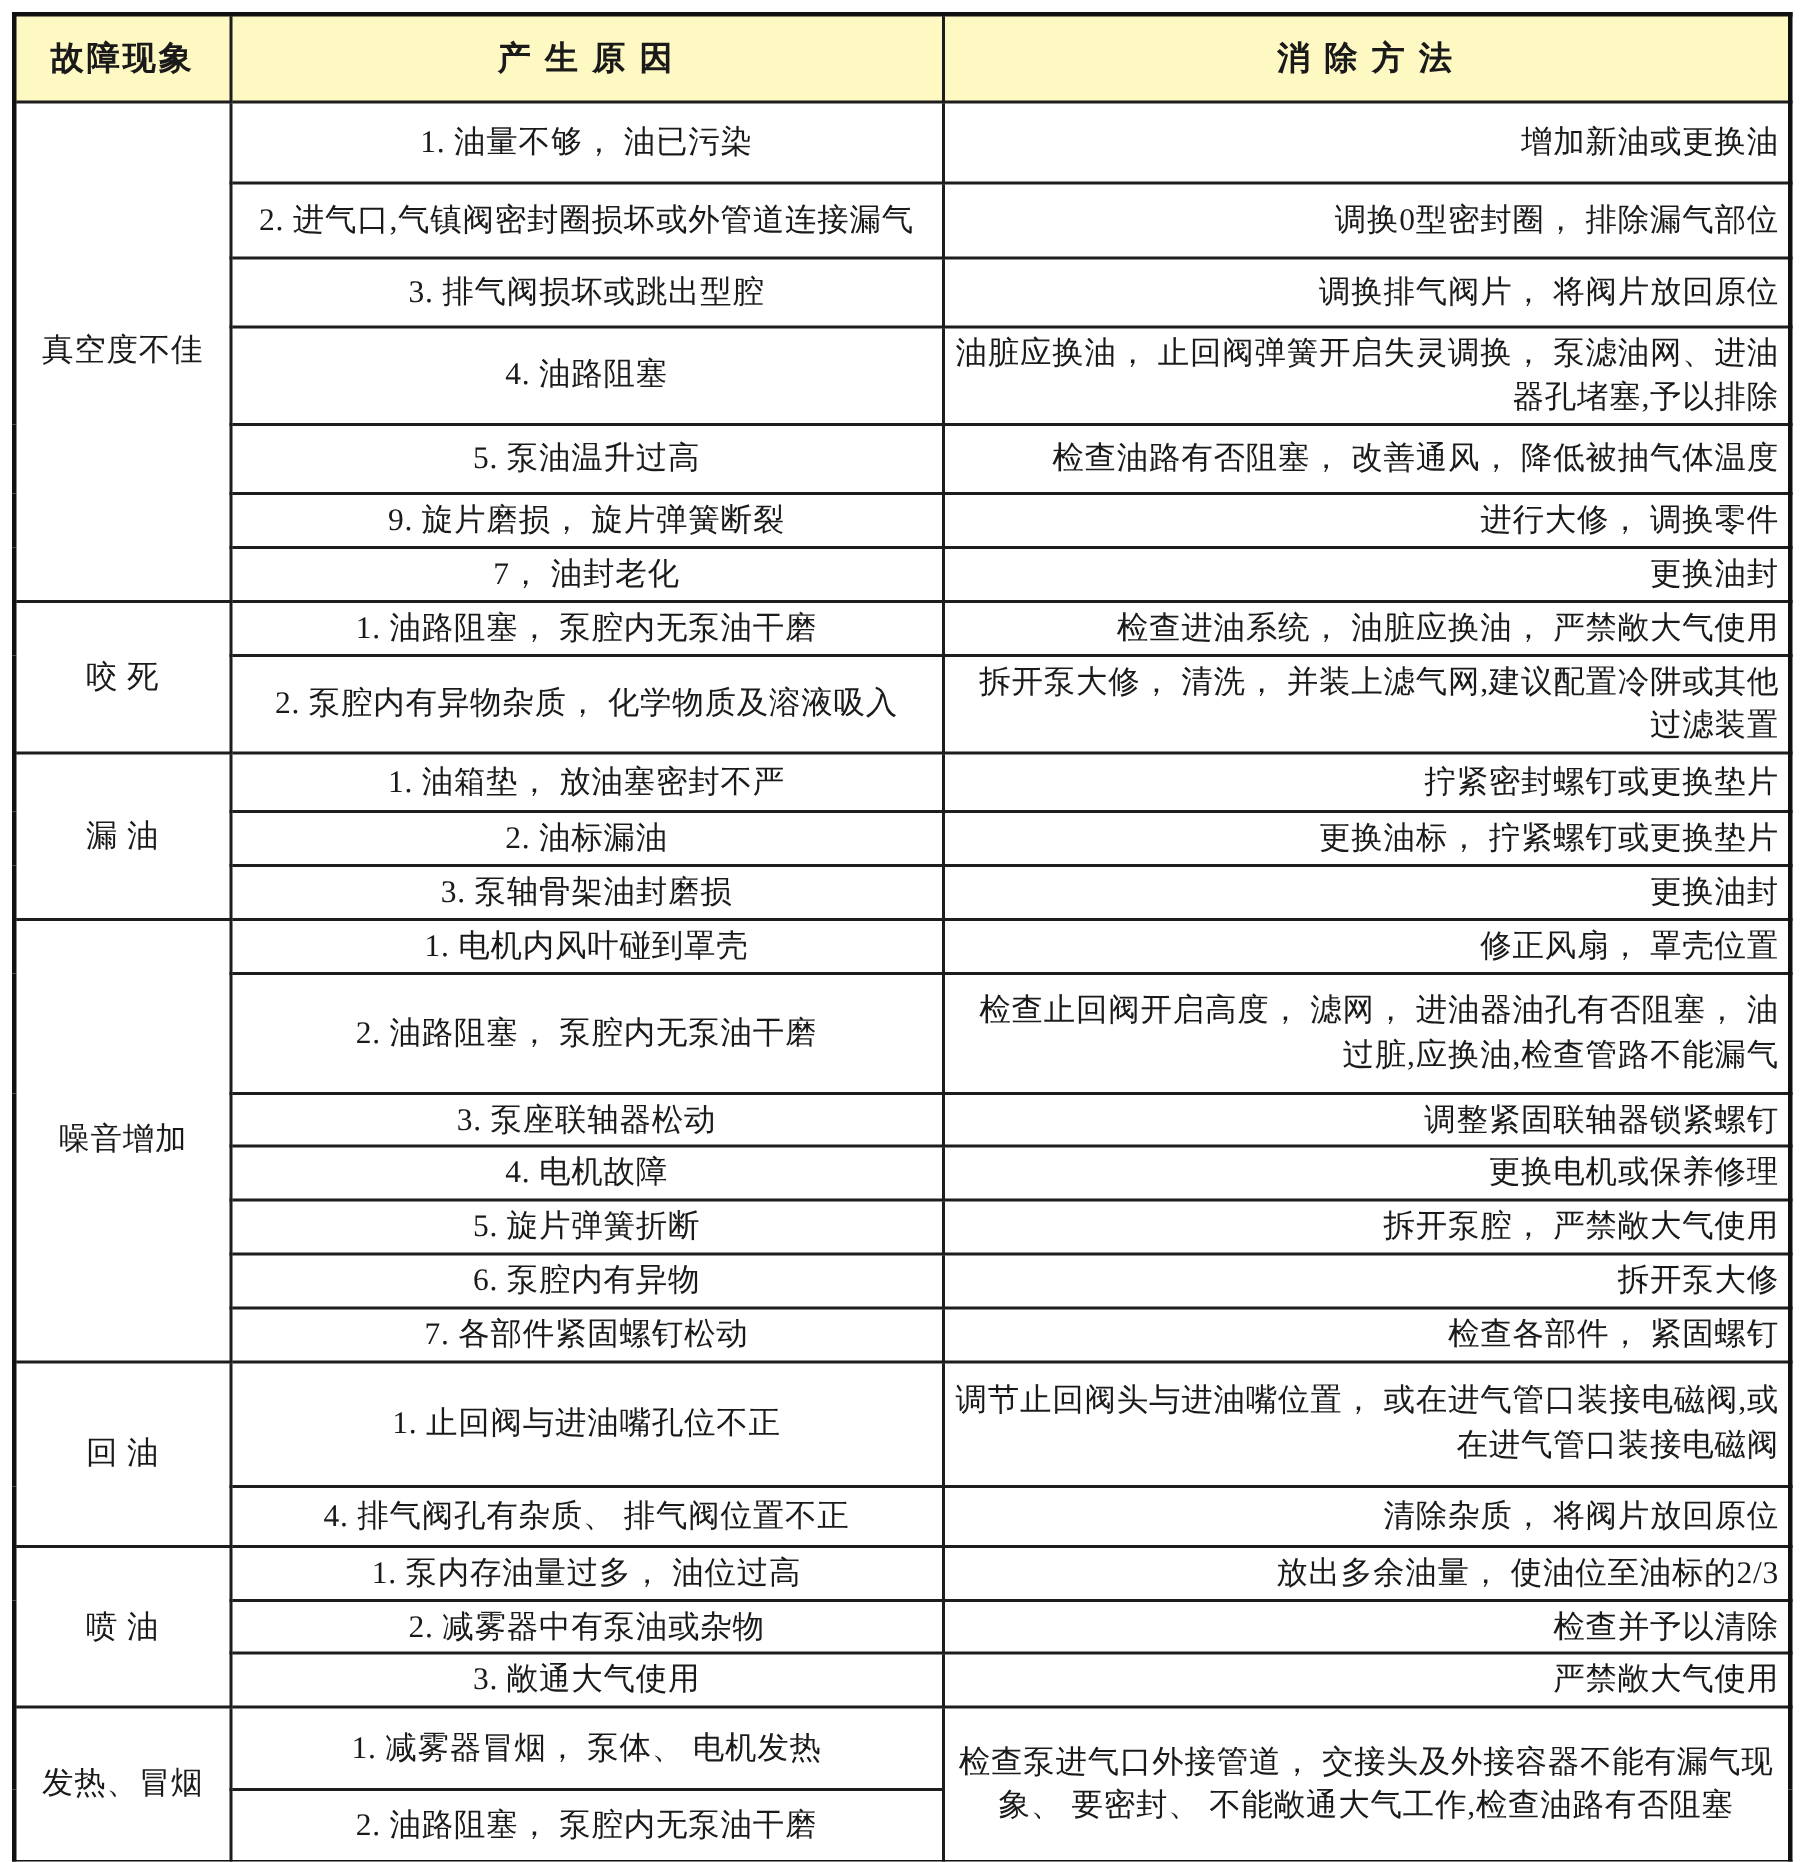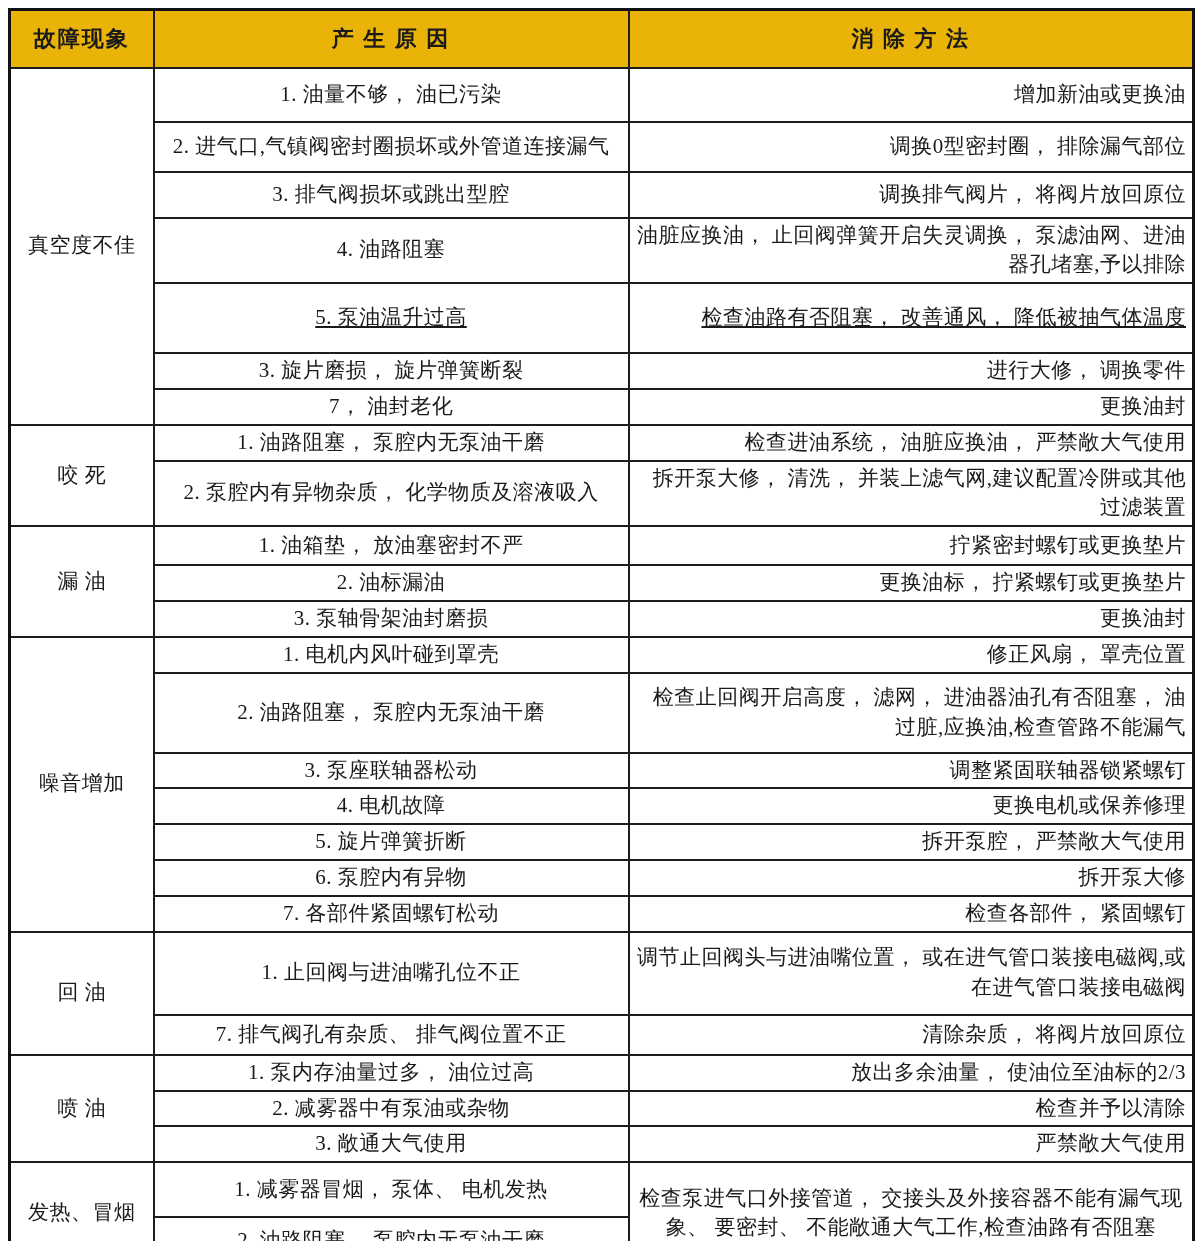--- a/index.html
+++ b/index.html
@@ -22,21 +22,21 @@
     vertical-align:middle;
     font-size:21px;
     line-height:1.42;
     font-weight:normal;
     padding:2px 6px;
     box-sizing:border-box;
     letter-spacing:0.5px;
   }
   table.fault{border:3px solid #111;}
   tr.hdr th{
-    background:#eab308;
+    background:#fef9c3;
     font-weight:bold;
     font-size:22px;
     text-align:center;
     height:58px;
     letter-spacing:2px;
   }
   td.phen{
     text-align:center;
     font-size:21px;
     padding:2px 2px;
@@ -73,26 +73,26 @@
     <td class="remedy">调换0型密封圈， 排除漏气部位</td>
   </tr>
   <tr style="height:46px;">
     <td class="cause">3. 排气阀损坏或跳出型腔</td>
     <td class="remedy">调换排气阀片， 将阀片放回原位</td>
   </tr>
   <tr style="height:52px;">
     <td class="cause">4. 油路阻塞</td>
     <td class="remedy">油脏应换油， 止回阀弹簧开启失灵调换， 泵滤油网、进油器孔堵塞,予以排除</td>
   </tr>
-  <tr style="height:70px;text-decoration:underline;">
+  <tr style="height:46px;">
     <td class="cause">5. 泵油温升过高</td>
     <td class="remedy">检查油路有否阻塞， 改善通风， 降低被抽气体温度</td>
   </tr>
   <tr style="height:31px;">
-    <td class="cause">3. 旋片磨损， 旋片弹簧断裂</td>
+    <td class="cause">9. 旋片磨损， 旋片弹簧断裂</td>
     <td class="remedy">进行大修， 调换零件</td>
   </tr>
   <tr style="height:28px;">
     <td class="cause">7， 油封老化</td>
     <td class="remedy">更换油封</td>
   </tr>
 
   <tr style="height:32px;">
     <td class="phen" rowspan="2">咬 死</td>
     <td class="cause">1. 油路阻塞， 泵腔内无泵油干磨</td>
@@ -146,21 +146,21 @@
     <td class="cause">7. 各部件紧固螺钉松动</td>
     <td class="remedy">检查各部件， 紧固螺钉</td>
   </tr>
 
   <tr style="height:83px;">
     <td class="phen" rowspan="2">回 油</td>
     <td class="cause">1. 止回阀与进油嘴孔位不正</td>
     <td class="remedy">调节止回阀头与进油嘴位置， 或在进气管口装接电磁阀,或在进气管口装接电磁阀</td>
   </tr>
   <tr style="height:40px;">
-    <td class="cause">7. 排气阀孔有杂质、 排气阀位置不正</td>
+    <td class="cause">4. 排气阀孔有杂质、 排气阀位置不正</td>
     <td class="remedy">清除杂质， 将阀片放回原位</td>
   </tr>
 
   <tr style="height:35px;">
     <td class="phen" rowspan="3">喷 油</td>
     <td class="cause">1. 泵内存油量过多， 油位过高</td>
     <td class="remedy">放出多余油量， 使油位至油标的2/3</td>
   </tr>
   <tr style="height:34px;">
     <td class="cause">2. 减雾器中有泵油或杂物</td>

